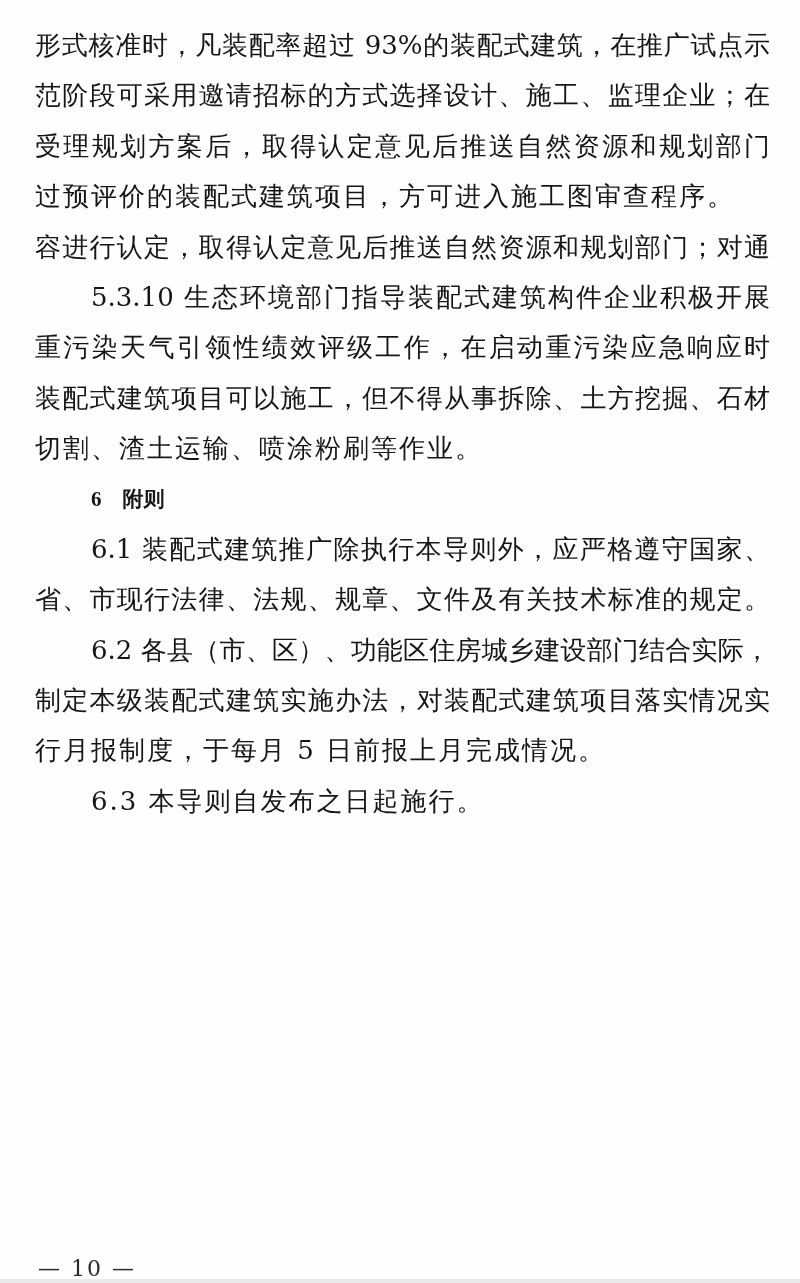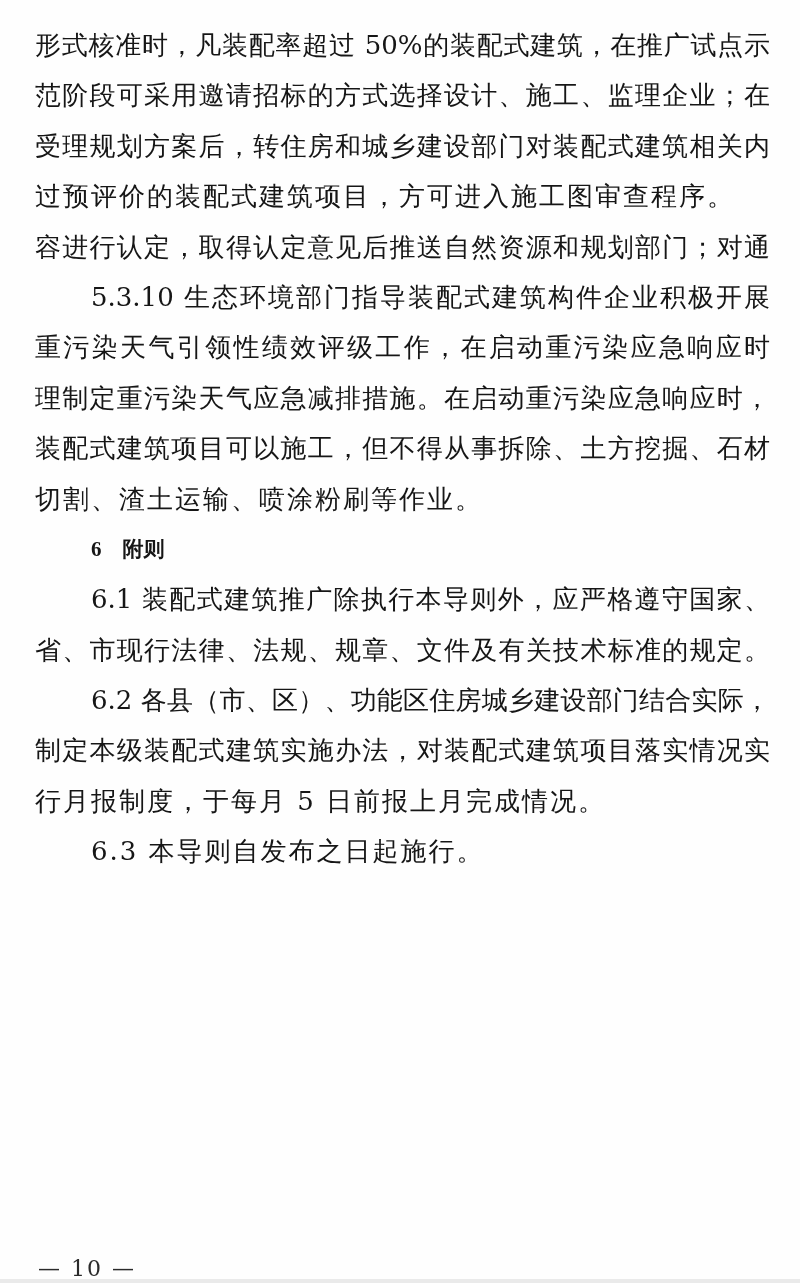--- a/index.html
+++ b/index.html
@@ -63,29 +63,28 @@
     height: 4px;
     background: #eaeaea;
   }
 </style>
 </head>
 <body>
 
 <div class="page">
   <div class="body-text">
 
-    <div class="line j">形式核准时，凡装配率超过 50%的装配式建筑，在推广试点示</div>
+    <div class="line j">形式核准时，凡装配率超过 93%的装配式建筑，在推广试点示</div>
     <div class="line j">范阶段可采用邀请招标的方式选择设计、施工、监理企业；在</div>
-    <div class="line j">受理规划方案后，转住房和城乡建设部门对装配式建筑相关内</div>
+    <div class="line j">受理规划方案后，取得认定意见后推送自然资源和规划部门</div>
     <div class="line last">过预评价的装配式建筑项目，方可进入施工图审查程序。</div>
     <div class="line j">容进行认定，取得认定意见后推送自然资源和规划部门；对通</div>
 
     <div class="line j indent">5.3.10 生态环境部门指导装配式建筑构件企业积极开展</div>
     <div class="line j">重污染天气引领性绩效评级工作，在启动重污染应急响应时</div>
-    <div class="line j">理制定重污染天气应急减排措施。在启动重污染应急响应时，</div>
     <div class="line j">装配式建筑项目可以施工，但不得从事拆除、土方挖掘、石材</div>
     <div class="line last">切割、渣土运输、喷涂粉刷等作业。</div>
 
     <div class="line heading indent">6　附则</div>
 
     <div class="line j indent">6.1 装配式建筑推广除执行本导则外，应严格遵守国家、</div>
     <div class="line j">省、市现行法律、法规、规章、文件及有关技术标准的规定。</div>
 
     <div class="line j indent">6.2 各县（市、区）、功能区住房城乡建设部门结合实际，</div>
     <div class="line j">制定本级装配式建筑实施办法，对装配式建筑项目落实情况实</div>

